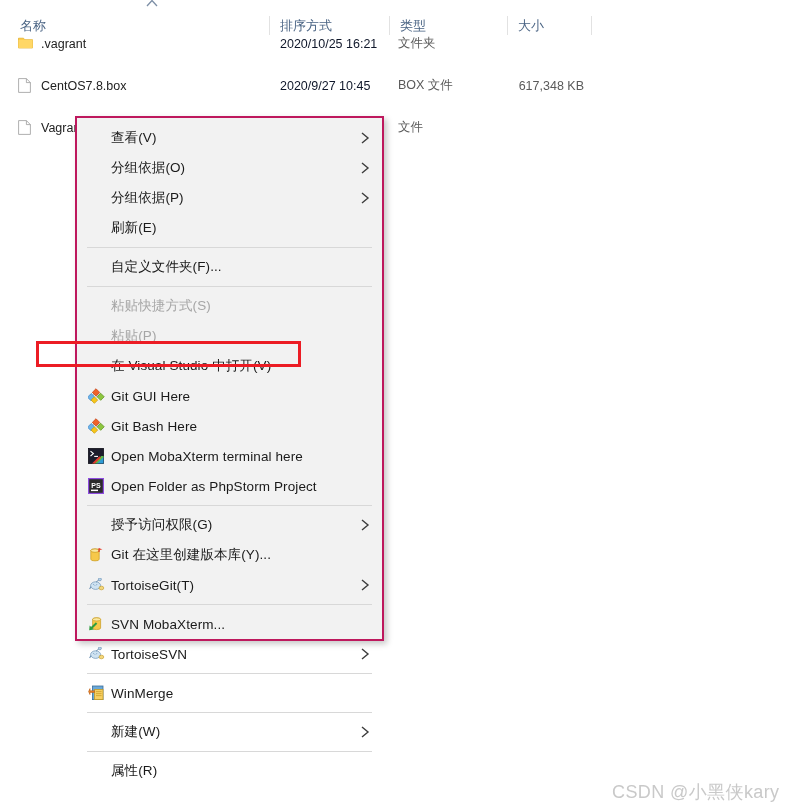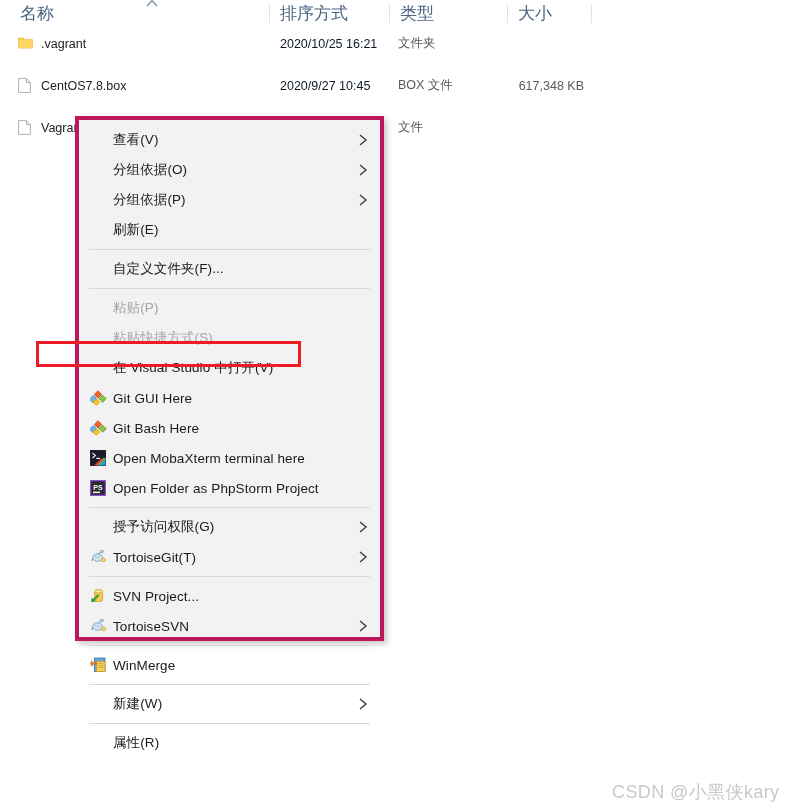--- a/index.html
+++ b/index.html
@@ -10,22 +10,22 @@
     -webkit-font-smoothing:antialiased;
     overflow:hidden;
   }
   #root{ position:relative; width:795px; height:811px; background:#ffffff; }
 
   
   .explorer{ position:absolute; left:0; top:0; width:795px; height:100px; }
 
   .col-headers{ position:absolute; left:0; top:0; width:795px; height:27px; }
   .col-head{
-    position:absolute; top:0; height:27px;
-    font-size:17px; color:#4a6484; display:flex; align-items:center;
+    position:absolute; top:12px; height:27px;
+    font-size:13px; color:#4a6484; display:flex; align-items:center;
     padding-left:10px; white-space:nowrap;text-align:center;
   }
   .col-head .divider{
     position:absolute; right:0; top:4px; height:19px; width:1px; background:#e2e2e2;
   }
   .sort-caret{
     position:absolute; left:146px; top:-1px; width:12px; height:8px;
     color:#6b7f99; font-size:11px; line-height:8px; text-align:center;
   }
   .sort-caret svg{ display:block; }
@@ -42,21 +42,21 @@
   .cell-type{ left:398px; color:#5a5a5a; }
   .cell-size{ left:440px; width:144px; justify-content:flex-end; color:#5a5a5a; }
 
   
   .ic{ width:14px; height:15px; position:relative; flex:0 0 auto; }
   .ic.folder svg, .ic.file svg{ display:block; }
 
   
   .ctx-shadow{
     position:absolute; left:75px; top:116px; width:309px; height:525px;
-    background:#f2f2f2; border:4px solid #be185d;
+    background:#f2f2f2; border:2px solid #be185d;
     box-shadow:3px 3px 6px rgba(0,0,0,0.22);
   }
   .ctx-inner{ position:absolute; left:0; top:0; right:0; bottom:0; padding:5px 0; }
 
   .mi{
     position:relative; height:30px; display:flex; align-items:center;
     padding-left:9px; cursor:default;
   }
   .mi .mi-icon{
     width:20px; height:20px; flex:0 0 auto; margin-right:5px;
@@ -211,26 +211,26 @@
 
       <div class="mi">
         <span class="mi-icon blank"></span>
         <span class="mi-text">自定义文件夹(F)...</span>
       </div>
 
       <div class="sep"></div>
 
       <div class="mi disabled">
         <span class="mi-icon blank"></span>
+        <span class="mi-text">粘贴快捷方式(S)</span>
+      </div>
+
+      <div class="mi disabled">
+        <span class="mi-icon blank"></span>
         <span class="mi-text">粘贴(P)</span>
-      </div>
-
-      <div class="mi disabled">
-        <span class="mi-icon blank"></span>
-        <span class="mi-text">粘贴快捷方式(S)</span>
       </div>
 
       <div class="mi">
         <span class="mi-icon blank"></span>
         <span class="mi-text">在 Visual Studio 中打开(V)</span>
       </div>
 
       <div class="mi">
         <span class="mi-icon">
           <svg width="17" height="17" viewBox="0 0 17 17">
@@ -305,20 +305,32 @@
       <div class="mi">
         <span class="mi-icon blank"></span>
         <span class="mi-text">授予访问权限(G)</span>
         <span class="mi-arrow">
             <svg width="10" height="14" viewBox="0 0 10 14">
               <path d="M2 2 L8 7 L2 12" fill="none" stroke="#3c3c3c" stroke-width="1.4"></path>
             </svg>
           </span>
       </div>
 
+      <div class="mi">
+        <span class="mi-icon">
+          <svg width="16" height="16" viewBox="0 0 16 16">
+            <ellipse cx="7" cy="3.6" rx="4.2" ry="1.7" fill="#f6d96a" stroke="#c89b1f" stroke-width="0.7"></ellipse>
+            <path d="M2.8 3.6 V12.2 a4.2 1.7 0 0 0 8.4 0 V3.6" fill="#f6c84a" stroke="#c89b1f" stroke-width="0.7"></path>
+            <ellipse cx="7" cy="3.6" rx="4.2" ry="1.7" fill="#fbe9a3" stroke="#c89b1f" stroke-width="0.7"></ellipse>
+            <path d="M11.0 1.2 L11.0 5.0" stroke="#d83b28" stroke-width="1.3"></path>
+            <path d="M11.0 1.3 L14.4 2.2 L11.0 3.2 Z" fill="#e8402c"></path>
+          </svg>
+        </span>
+        <span class="mi-text">Git 在这里创建版本库(Y)...</span>
+      </div>
 
       <div class="mi">
         <span class="mi-icon">
           <svg width="17" height="15" viewBox="0 0 17 15">
             <ellipse cx="7.6" cy="7.6" rx="5.0" ry="3.8" fill="#cfe3f2" stroke="#6f93b5" stroke-width="0.7"></ellipse>
             <path d="M3.0 8.6 l-1.4 2.4 M12.1 8.6 l1.4 2.4" stroke="#6f93b5" stroke-width="1.1"></path>
             <ellipse cx="13.4" cy="10.0" rx="2.4" ry="1.8" fill="#f3d77a" stroke="#c8a033" stroke-width="0.7"></ellipse>
             <path d="M8.0 4.2 L11.2 1.6" stroke="#6f93b5" stroke-width="1.0"></path>
             <circle cx="11.9" cy="1.3" r="1.5" fill="#b9d3ea" stroke="#6f93b5" stroke-width="0.7"></circle>
             <path d="M5.0 6.0 l1.6 1.4 M9.2 6.0 l-1.4 1.6" stroke="#7fa3c4" stroke-width="0.8"></path>
@@ -337,21 +349,21 @@
       <div class="mi">
         <span class="mi-icon">
           <svg width="16" height="16" viewBox="0 0 16 16">
             <ellipse cx="8.6" cy="3.4" rx="4.0" ry="1.6" fill="#f6d96a" stroke="#c89b1f" stroke-width="0.7"></ellipse>
             <path d="M4.6 3.4 V12.0 a4.0 1.6 0 0 0 8.0 0 V3.4" fill="#f6c84a" stroke="#c89b1f" stroke-width="0.7"></path>
             <ellipse cx="8.6" cy="3.4" rx="4.0" ry="1.6" fill="#fbe9a3" stroke="#c89b1f" stroke-width="0.7"></ellipse>
             <path d="M8.6 7.0 L3.2 12.2" stroke="#2f9e3f" stroke-width="2.0"></path>
             <path d="M1.2 14.2 L1.6 9.6 L6.0 13.6 Z" fill="#2f9e3f"></path>
           </svg>
         </span>
-        <span class="mi-text">SVN Project...</span>
+        <span class="mi-text">SVN MobaXterm...</span>
       </div>
 
       <div class="mi">
         <span class="mi-icon">
           <svg width="17" height="15" viewBox="0 0 17 15">
             <ellipse cx="7.6" cy="7.6" rx="5.0" ry="3.8" fill="#cfe3f2" stroke="#6f93b5" stroke-width="0.7"></ellipse>
             <path d="M3.0 8.6 l-1.4 2.4 M12.1 8.6 l1.4 2.4" stroke="#6f93b5" stroke-width="1.1"></path>
             <ellipse cx="13.4" cy="10.0" rx="2.4" ry="1.8" fill="#f3d77a" stroke="#c8a033" stroke-width="0.7"></ellipse>
             <path d="M8.0 4.2 L11.2 1.6" stroke="#6f93b5" stroke-width="1.0"></path>
             <circle cx="11.9" cy="1.3" r="1.5" fill="#b9d3ea" stroke="#6f93b5" stroke-width="0.7"></circle>

